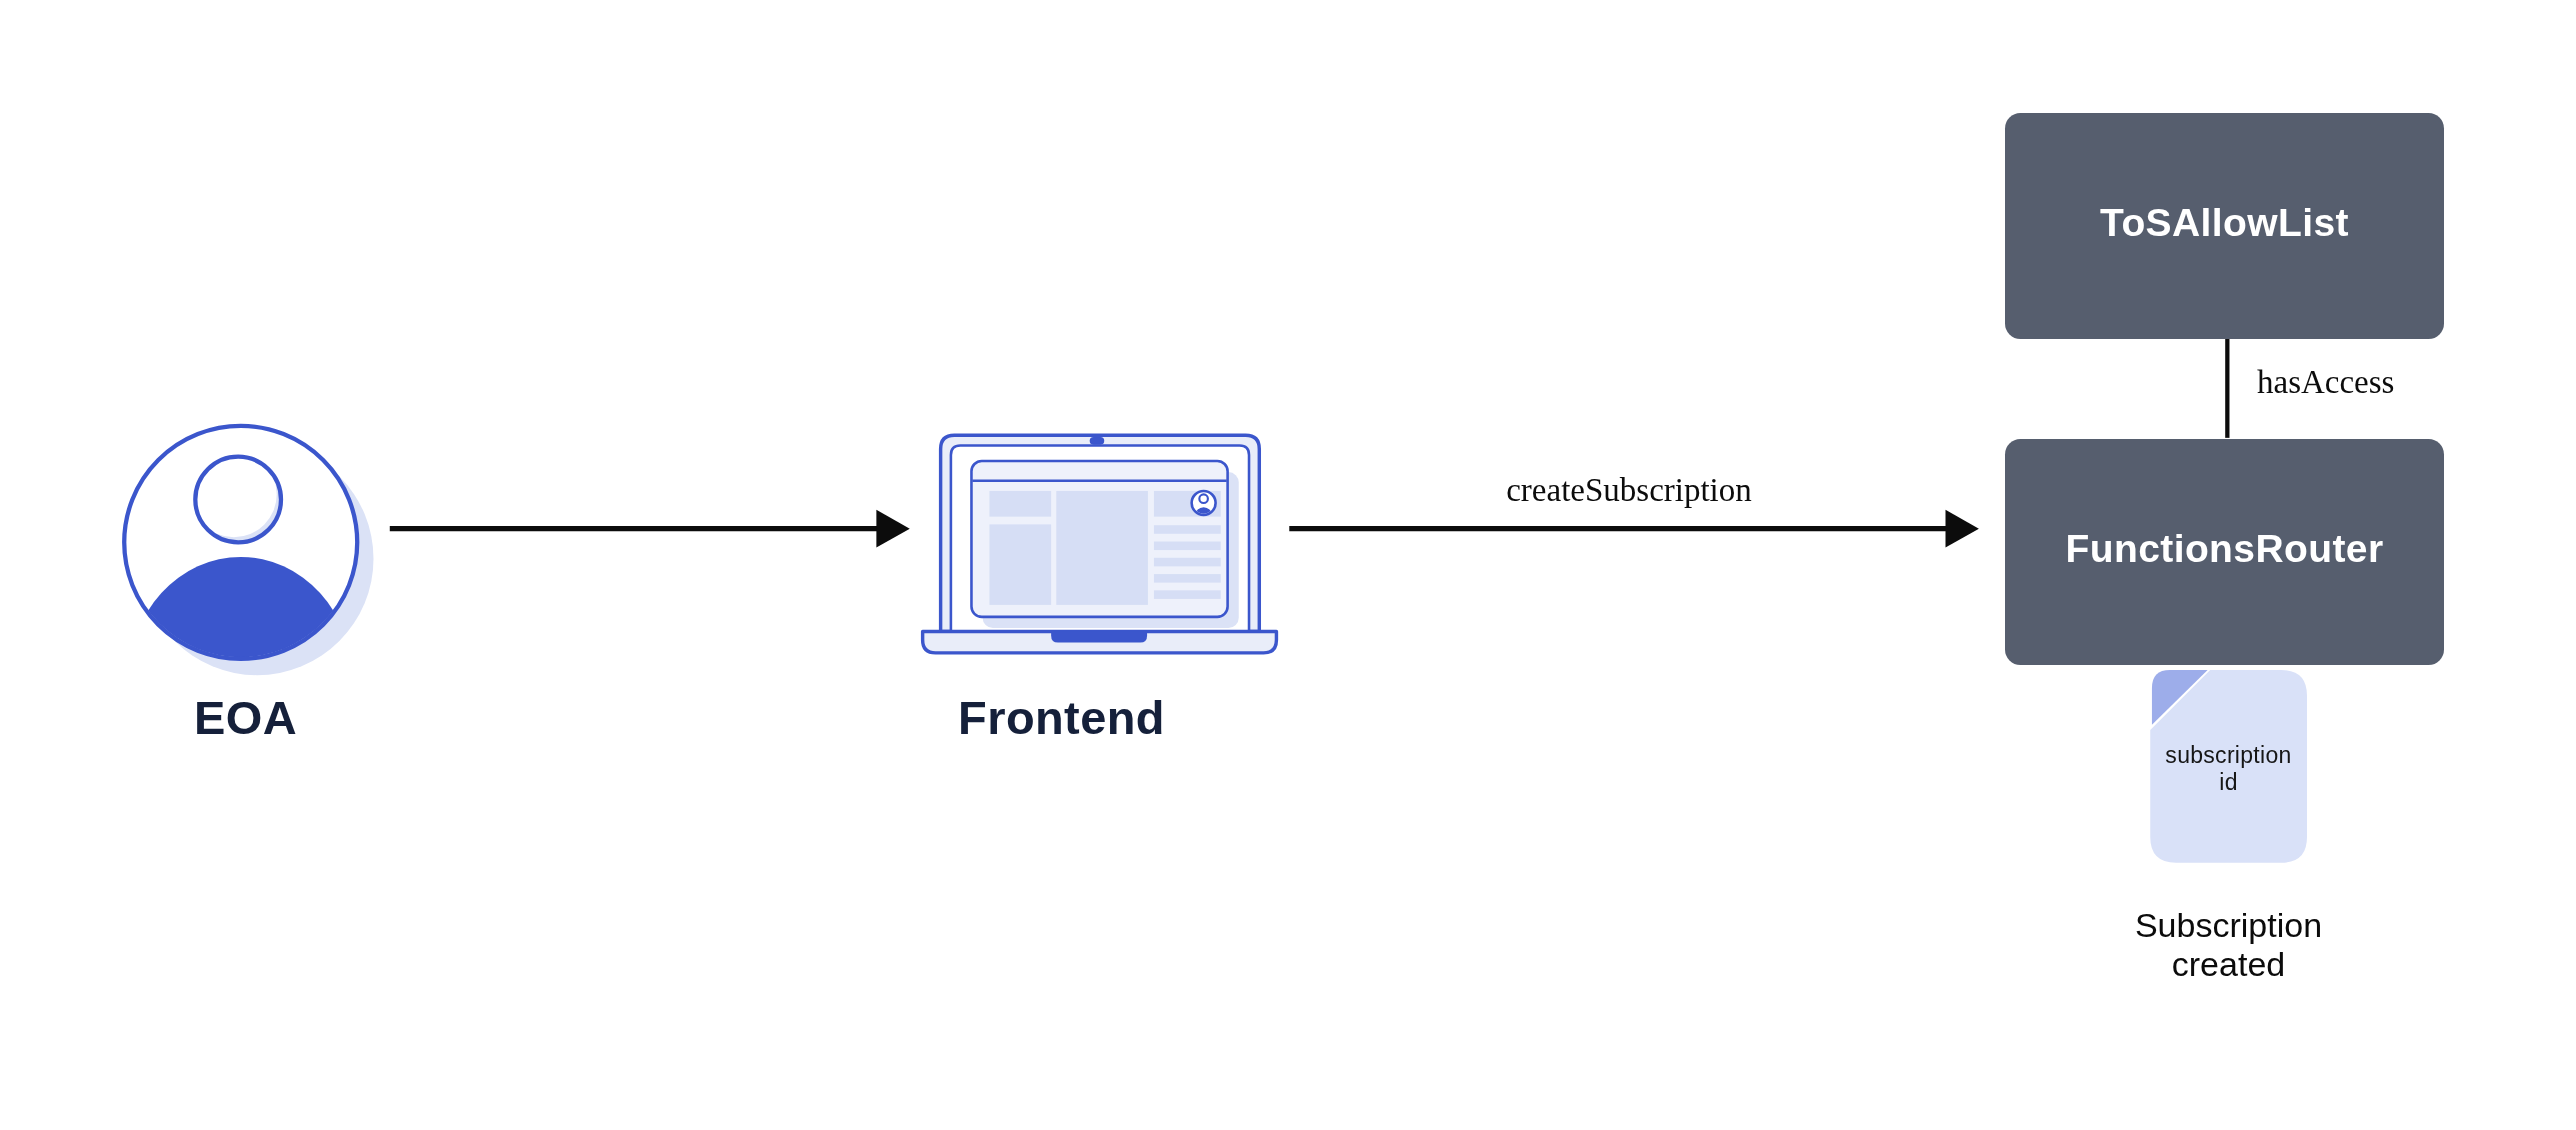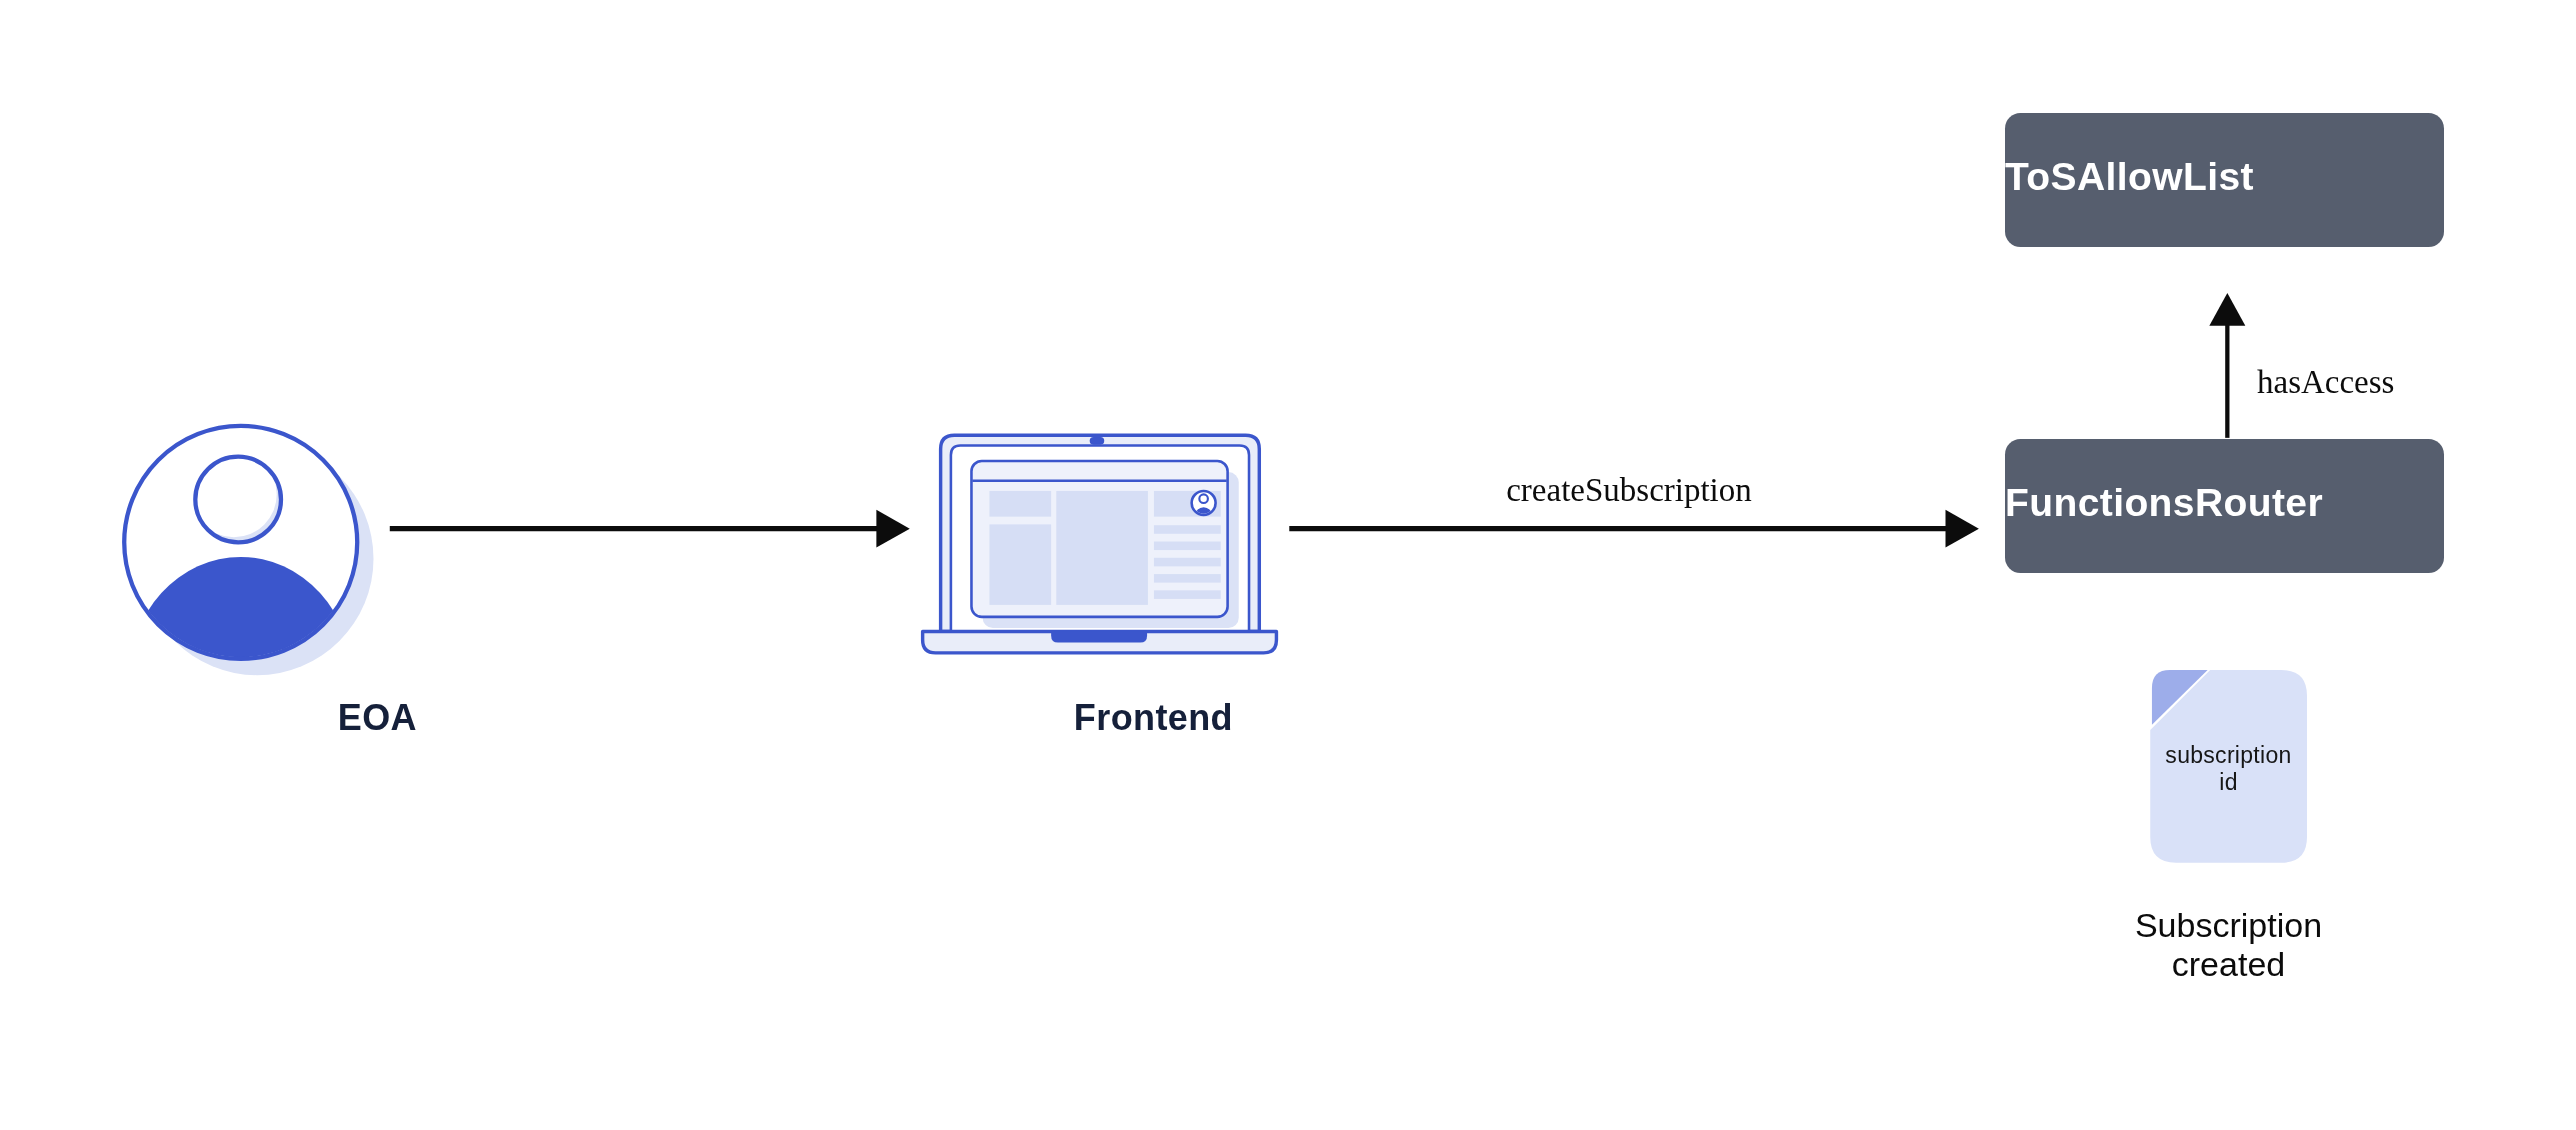--- a/index.html
+++ b/index.html
@@ -21,38 +21,39 @@
     height: 1131px;
   }
   svg.layer {
     position: absolute;
     left: 0; top: 0;
   }
   .abs { position: absolute; }
 
   .node-title {
     font-weight: bold;
-    font-size: 36px;
+    font-size: 47px;
     line-height: 43px;
     color: #15203a;
-    text-align: right;
+    text-align: center;
     letter-spacing: 0.4px;
   }
   #eoa-label   { left: 74px;  top: 696px; width: 343px; }
   #frontend-label { left: 890px; top: 696px; width: 343px; }
 
   .contract-box {
     position: absolute;
     left: 2005px;
     width: 439px;
-    height: 134px;
+    height: 226px;
     background: #565e6e;
     border-radius: 15.4px;
     display: flex;
     align-items: center;
+    justify-content: center;
   }
   #tos-box    { top: 113px; }
   #router-box { top: 439px; }
   .contract-box .box-label {
     color: #ffffff;
     font-weight: bold;
     font-size: 39px;
     letter-spacing: 0.4px;
     transform: translateY(-3.4px);
   }

